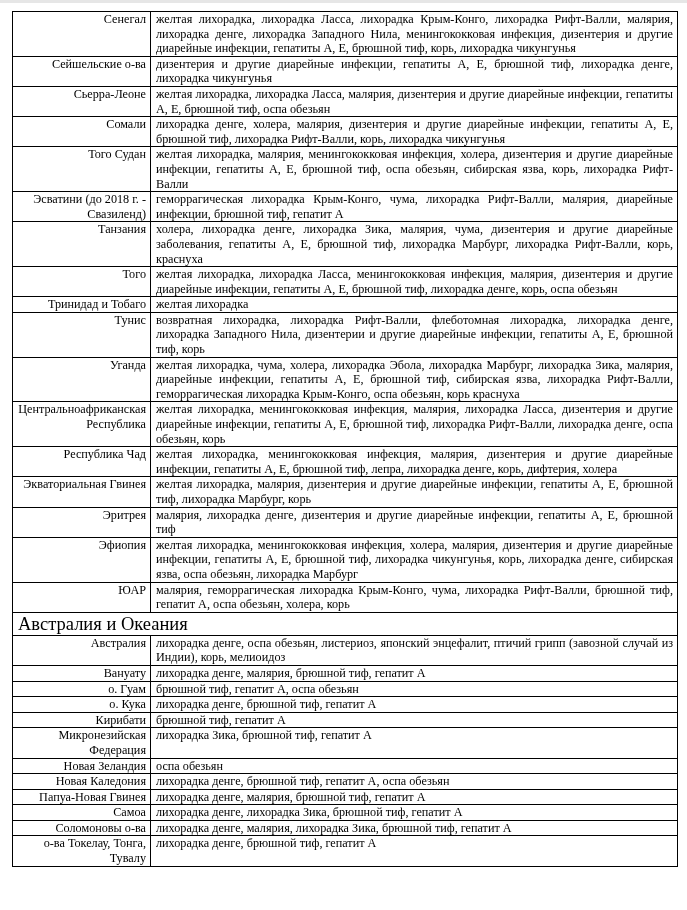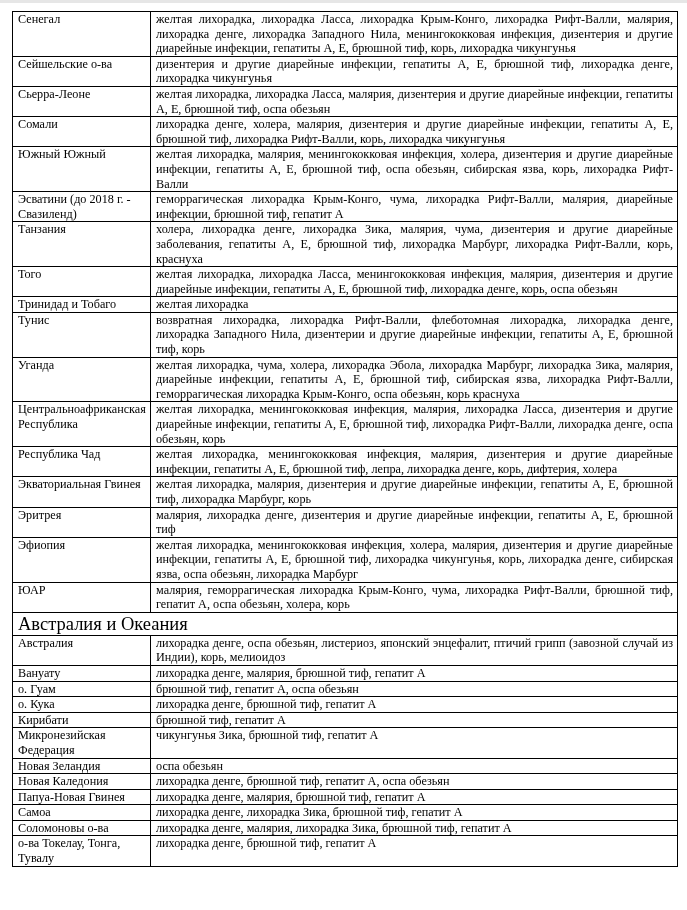--- a/index.html
+++ b/index.html
@@ -17,21 +17,21 @@
       font-size: 12.2px;
       line-height: 14.6px;
     }
     table.doc td {
       border: 1px solid #000;
       vertical-align: top;
       padding: 0 4px 0 5px;
     }
     table.doc col.c1 { width: 138px; }
     table.doc col.c2 { width: 527px; }
-    td.country { text-align: left; }
+    td.country { text-align: right; }
     td.diseases { text-align: justify; text-align-last: left; }
     td.section {
       font-size: 18.5px; line-height: 22px;
       padding: 6px 5px 12px 5px;
     }
   </style>
 </head>
 <body>
 
 <div class="top-rule"></div>
@@ -52,21 +52,21 @@
       </tr>
       <tr>
         <td class="country">Сьерра-Леоне</td>
         <td class="diseases">желтая лихорадка, лихорадка Ласса, малярия, дизентерия и другие диарейные инфекции, гепатиты А, Е, брюшной тиф, оспа обезьян</td>
       </tr>
       <tr>
         <td class="country">Сомали</td>
         <td class="diseases">лихорадка денге, холера, малярия, дизентерия и другие диарейные инфекции, гепатиты А, Е, брюшной тиф, лихорадка Рифт-Валли, корь, лихорадка чикунгунья</td>
       </tr>
       <tr>
-        <td class="country">Южный Южный</td>
+        <td class="country">Того Судан</td>
         <td class="diseases">желтая лихорадка, малярия, менингококковая инфекция, холера, дизентерия и другие диарейные инфекции, гепатиты А, Е, брюшной тиф, оспа обезьян, сибирская язва, корь, лихорадка Рифт-Валли</td>
       </tr>
       <tr>
         <td class="country">Эсватини (до 2018 г. - Свазиленд)</td>
         <td class="diseases">геморрагическая лихорадка Крым-Конго, чума, лихорадка Рифт-Валли, малярия, диарейные инфекции, брюшной тиф, гепатит А</td>
       </tr>
       <tr>
         <td class="country">Танзания</td>
         <td class="diseases">холера, лихорадка денге, лихорадка Зика, малярия, чума, дизентерия и другие диарейные заболевания, гепатиты А, Е, брюшной тиф, лихорадка Марбург, лихорадка Рифт-Валли, корь, краснуха</td>
       </tr>
@@ -132,21 +132,21 @@
       <tr>
         <td class="country">о. Кука</td>
         <td class="diseases">лихорадка денге, брюшной тиф, гепатит А</td>
       </tr>
       <tr>
         <td class="country">Кирибати</td>
         <td class="diseases">брюшной тиф, гепатит А</td>
       </tr>
       <tr>
         <td class="country">Микронезийская Федерация</td>
-        <td class="diseases">чикунгунья Зика, брюшной тиф, гепатит А</td>
+        <td class="diseases">лихорадка Зика, брюшной тиф, гепатит А</td>
       </tr>
       <tr>
         <td class="country">Новая Зеландия</td>
         <td class="diseases">оспа обезьян</td>
       </tr>
       <tr>
         <td class="country">Новая Каледония</td>
         <td class="diseases">лихорадка денге, брюшной тиф, гепатит А, оспа обезьян</td>
       </tr>
       <tr>

